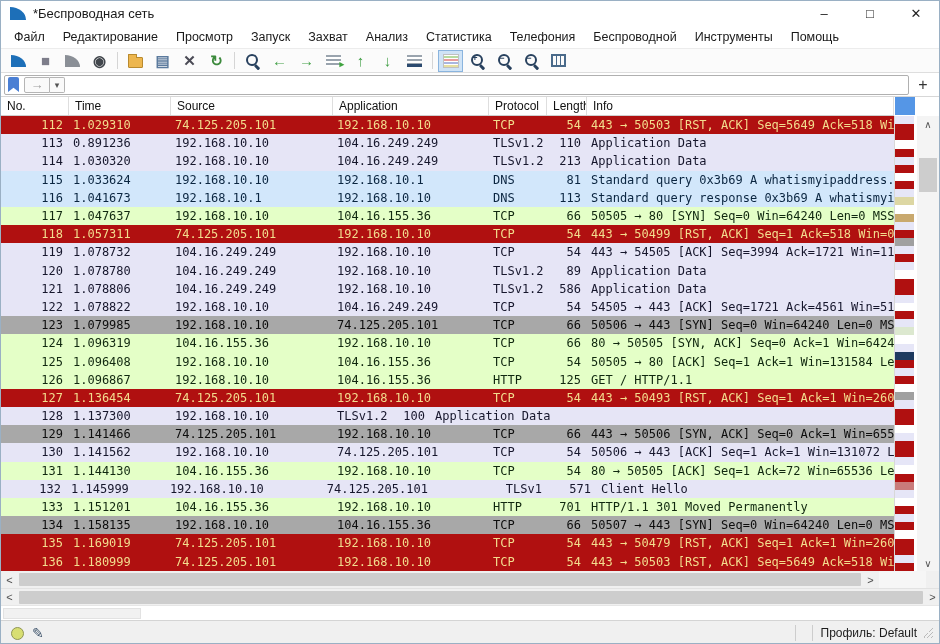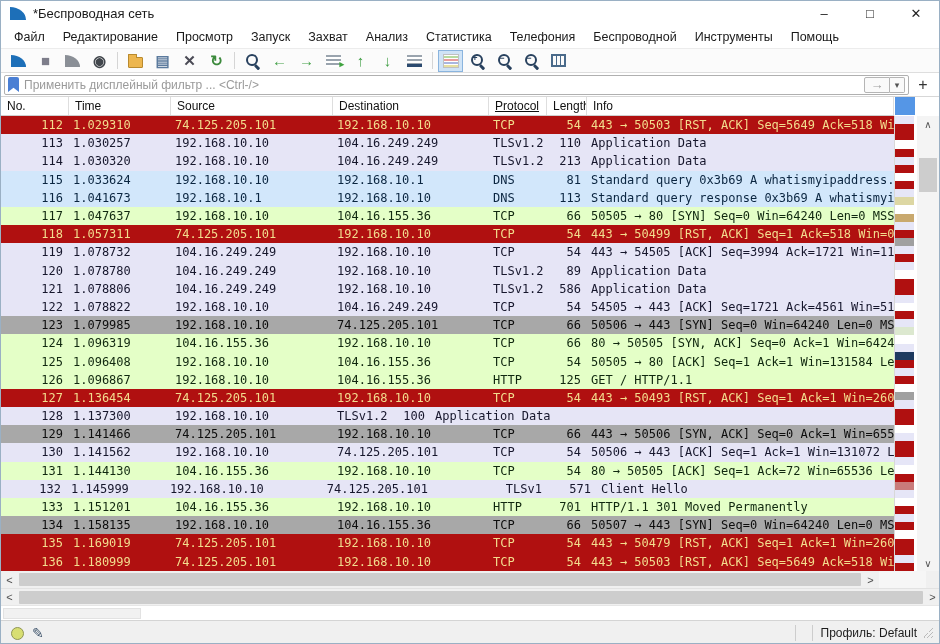--- a/index.html
+++ b/index.html
@@ -194,51 +194,50 @@
         </div>
       </div>
       <div class="tbtn">
         <div class="tableic"></div>
       </div>
     </div>
 
   <div class="filterbar">
     <div class="filter-field">
       <div class="bookmark"></div>
-      <input class="filter-input" placeholder="Применить дисплейный фильтр ... &lt;Ctrl-/&gt;" style="">
       <span class="apply-btn">→</span>
       <span class="caret-btn">▾</span>
     </div>
     <span class="add-btn">+</span>
   </div>
 
   <div class="main">
     <div class="left-area">
       <div class="phead" id="phead">
           <div class="hcell" style="width: 68px;">No.</div>
           <div class="hcell" style="width: 102px;">Time</div>
           <div class="hcell" style="width: 162px;">Source</div>
-          <div class="hcell" style="width: 156px;">Destination</div>
-          <div class="hcell" style="width: 58px; text-decoration: underline;">Protocol</div>
+          <div class="hcell" style="width: 156px;">Application</div>
+          <div class="hcell" style="width: 58px;">Protocol</div>
           <div class="hcell" style="width: 40px;">Length</div>
           <div class="hcell" style="width: 307px;">Info</div>
         </div>
       <div class="rows" id="rows">
           <div class="prow c-red">
             <div class="cell r" style="width: 68px;">112</div>
             <div class="cell" style="width: 102px;">1.029310</div>
             <div class="cell" style="width: 162px;">74.125.205.101</div>
             <div class="cell" style="width: 156px;">192.168.10.10</div>
             <div class="cell" style="width: 58px;">TCP</div>
             <div class="cell r" style="width: 40px;">54</div>
             <div class="cell" style="width: 307px;">443 → 50503 [RST, ACK] Seq=5649 Ack=518 Win=0 Len=0</div>
           </div>
           <div class="prow c-lav">
             <div class="cell r" style="width: 68px;">113</div>
-            <div class="cell" style="width: 102px;">1.030257</div>
+            <div class="cell" style="width: 102px;">0.891236</div>
             <div class="cell" style="width: 162px;">192.168.10.10</div>
             <div class="cell" style="width: 156px;">104.16.249.249</div>
             <div class="cell" style="width: 58px;">TLSv1.2</div>
             <div class="cell r" style="width: 40px;">110</div>
             <div class="cell" style="width: 307px;">Application Data</div>
           </div>
           <div class="prow c-lav">
             <div class="cell r" style="width: 68px;">114</div>
             <div class="cell" style="width: 102px;">1.030320</div>
             <div class="cell" style="width: 162px;">192.168.10.10</div>

